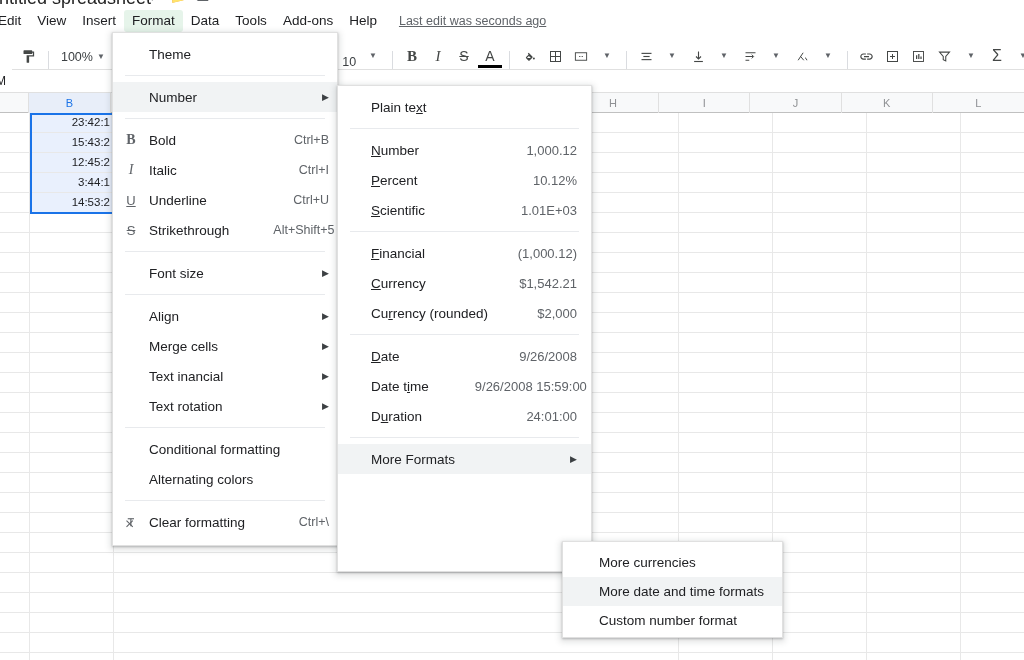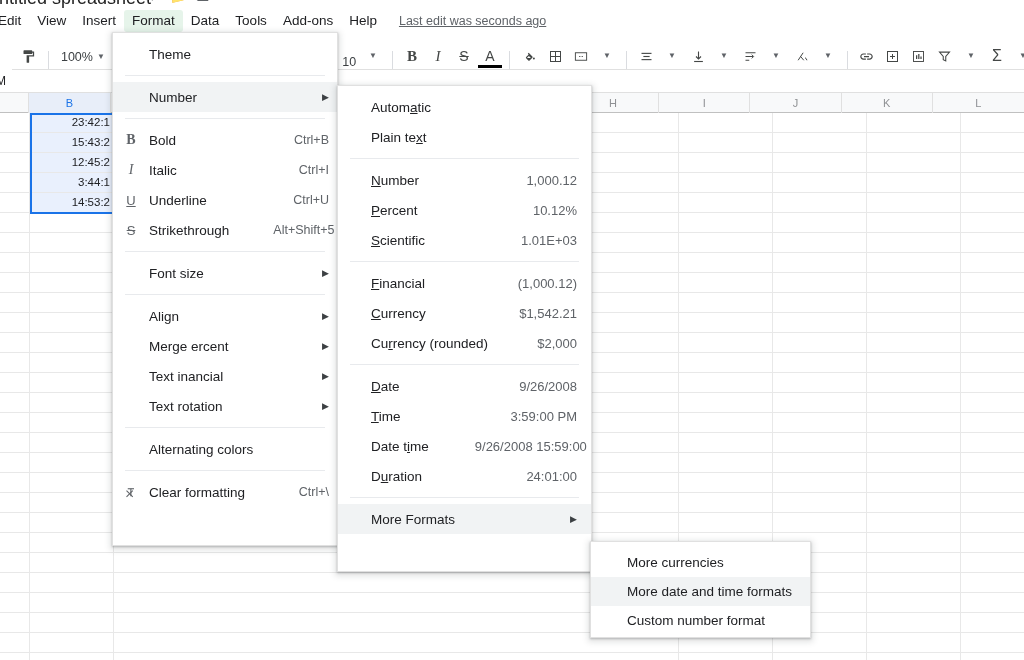--- a/index.html
+++ b/index.html
@@ -619,37 +619,41 @@
     </div>
     <div class="msep"></div>
     <div class="mrow">
       <span class="mico"></span>
       <span class="mlabel">Align</span>
       <span class="mspacer"></span>
       <span class="marrow">▶</span>
     </div>
     <div class="mrow">
       <span class="mico"></span>
-      <span class="mlabel">Merge ercent</span>
+      <span class="mlabel">Merge cells</span>
       <span class="mspacer"></span>
       <span class="marrow">▶</span>
     </div>
     <div class="mrow">
       <span class="mico"></span>
       <span class="mlabel">Text inancial</span>
       <span class="mspacer"></span>
       <span class="marrow">▶</span>
     </div>
     <div class="mrow">
       <span class="mico"></span>
       <span class="mlabel">Text rotation</span>
       <span class="mspacer"></span>
       <span class="marrow">▶</span>
     </div>
     <div class="msep"></div>
+    <div class="mrow">
+      <span class="mico"></span>
+      <span class="mlabel">Conditional formatting</span>
+    </div>
     <div class="mrow">
       <span class="mico"></span>
       <span class="mlabel">Alternating colors</span>
     </div>
     <div class="msep"></div>
     <div class="mrow">
       <span class="mico">
         <svg width="15" height="15" viewBox="0 0 24 24" stroke="#5f6368" stroke-width="1.8" fill="none">
           <path d="M6 6h10"></path>
             <path d="M11 6v12"></path>
@@ -658,23 +662,20 @@
         </svg>
       </span>
       <span class="mlabel">Clear formatting</span>
       <span class="mspacer"></span>
       <span class="maccel">Ctrl+\</span>
     </div>
   </div>
 
   <div class="menupanel" id="numbermenu" style="left:337px;top:85px;width:255px;height:487px;">
     <div class="mrow">
-      <span class="mlabel">Autom<span class="mn">a</span>tic</span>
-    </div>
-    <div class="mrow">
       <span class="mlabel">Plain te<span class="mn">x</span>t</span>
     </div>
     <div class="msep"></div>
     <div class="mrow">
       <span class="mlabel"><span class="mn">N</span>umber</span>
       <span class="mspacer"></span>
       <span class="mexample">1,000.12</span>
     </div>
     <div class="mrow">
       <span class="mlabel"><span class="mn">P</span>ercent</span>
@@ -700,45 +701,40 @@
     <div class="mrow">
       <span class="mlabel">Cu<span class="mn">r</span>rency (rounded)</span>
       <span class="mspacer"></span>
       <span class="mexample">$2,000</span>
     </div>
     <div class="msep"></div>
     <div class="mrow">
       <span class="mlabel"><span class="mn">D</span>ate</span>
       <span class="mspacer"></span>
       <span class="mexample">9/26/2008</span>
-    </div>
-    <div class="mrow">
-      <span class="mlabel"><span class="mn">T</span>ime</span>
-      <span class="mspacer"></span>
-      <span class="mexample">3:59:00 PM</span>
     </div>
     <div class="mrow">
       <span class="mlabel">Date t<span class="mn">i</span>me</span>
       <span class="mspacer"></span>
       <span class="mexample">9/26/2008 15:59:00</span>
     </div>
     <div class="mrow">
       <span class="mlabel">D<span class="mn">u</span>ration</span>
       <span class="mspacer"></span>
       <span class="mexample">24:01:00</span>
     </div>
     <div class="msep"></div>
     <div class="mrow hl">
       <span class="mlabel">More Formats</span>
       <span class="mspacer"></span>
       <span class="marrow">▶</span>
     </div>
   </div>
 
-  <div class="menupanel" id="moreformats" style="left:590px;top:541px;width:221px;height:97px;">
+  <div class="menupanel" id="moreformats" style="left:562px;top:541px;width:221px;height:97px;">
     <div class="mrow">
       <span class="mlabel">More currencies</span>
     </div>
     <div class="mrow hl">
       <span class="mlabel">More date and time formats</span>
     </div>
     <div class="mrow">
       <span class="mlabel">Custom number format</span>
     </div>
   </div>

